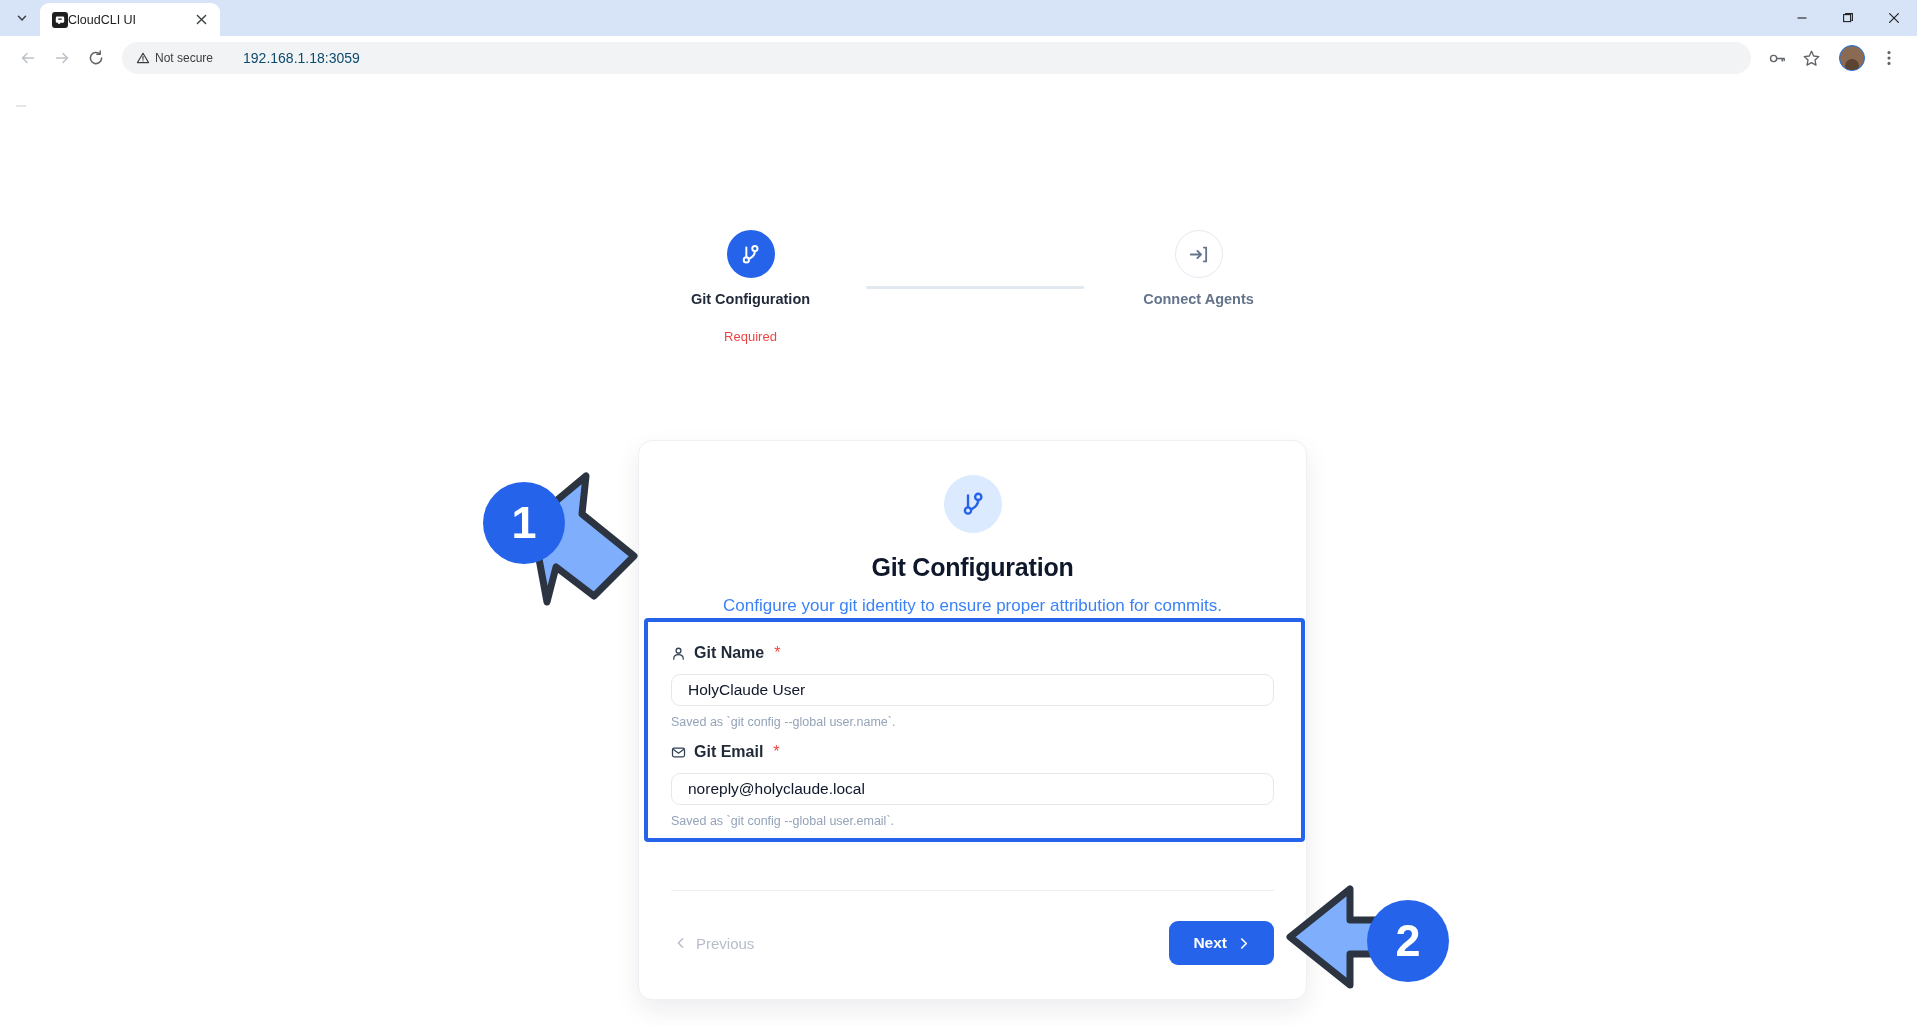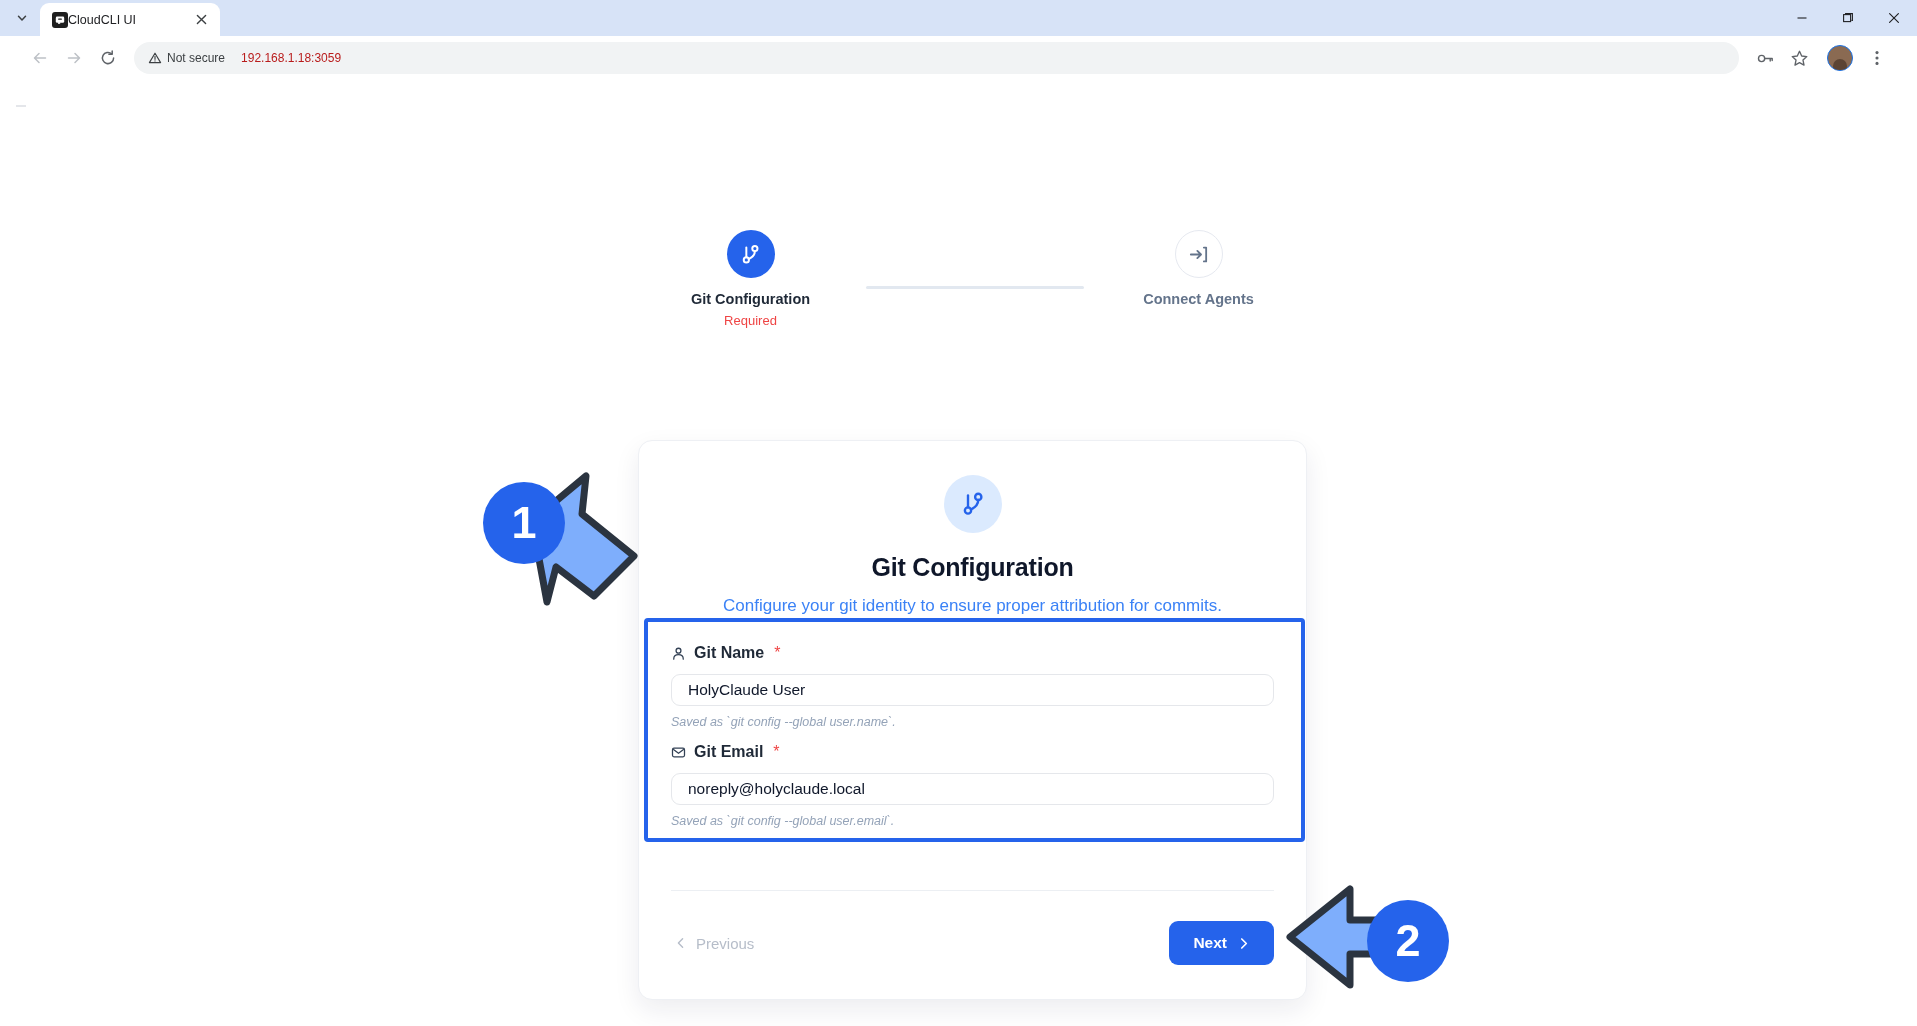--- a/index.html
+++ b/index.html
@@ -68,21 +68,21 @@
     width: 46px; height: 36px;
     display: flex; align-items: center; justify-content: center;
     color: #202124;
   }
 
   .toolbar {
     height: 44px;
     background: #ffffff;
     display: flex;
     align-items: center;
-    padding: 0 24px;
+    padding: 0 12px;
     gap: 2px;
     position: relative;
   }
   .tb-icon {
     width: 32px; height: 32px;
     border-radius: 50%;
     display: flex; align-items: center; justify-content: center;
     color: #5f6368;
     flex: 0 0 auto;
   }
@@ -98,23 +98,23 @@
     padding: 0 8px 0 14px;
     gap: 6px;
     min-width: 0;
   }
   .not-secure {
     display: flex; align-items: center; gap: 5px;
     font-size: 12px; color: #3c4043;
     flex: 0 0 auto;
   }
   .omnibox-url {
-    font-size: 12px;
-    color: #b91c1c;
-    margin-left: 10px;
+    font-size: 14px;
+    color: #0c4a6e;
+    margin-left: 24px;
     white-space: nowrap;
     overflow: hidden;
     flex: 1 1 auto;
   }
   .omni-right { display: flex; align-items: center; gap: 2px; flex: 0 0 auto; }
   .avatar {
     width: 26px; height: 26px;
     border-radius: 50%;
     background: #8a6a52;
     border: 1.5px solid #1a73e8;
@@ -174,21 +174,21 @@
   }
   .step-label {
     margin-top: 13px;
     font-size: 14.5px;
     font-weight: 700;
     color: #1f2937;
     white-space: nowrap;
   }
   .step-label.muted { color: #64748b; font-weight: 700; }
   .step-sub {
-    margin-top: 6px;
+    margin-top: 22px;
     font-size: 13px;
     color: #ef4444;
   }
   .step-connector {
     width: 218px;
     height: 3px;
     background: #e2e8f0;
     border-radius: 2px;
     margin-top: 56px;
   }
@@ -256,21 +256,20 @@
     color: #0f172a;
     font-family: "Liberation Sans", sans-serif;
     background: #ffffff;
     outline: none;
   }
   .field-help {
     margin-top: 9px;
     margin-bottom: 14px;
     font-size: 12.5px;
     color: #94a3b8;
-    font-style: italic;
   }
 
   .card-footer {
     position: absolute;
     left: 32px; right: 32px;
     bottom: 34px;
   }
   .footer-divider {
     height: 1px;
     background: #eceff3;

